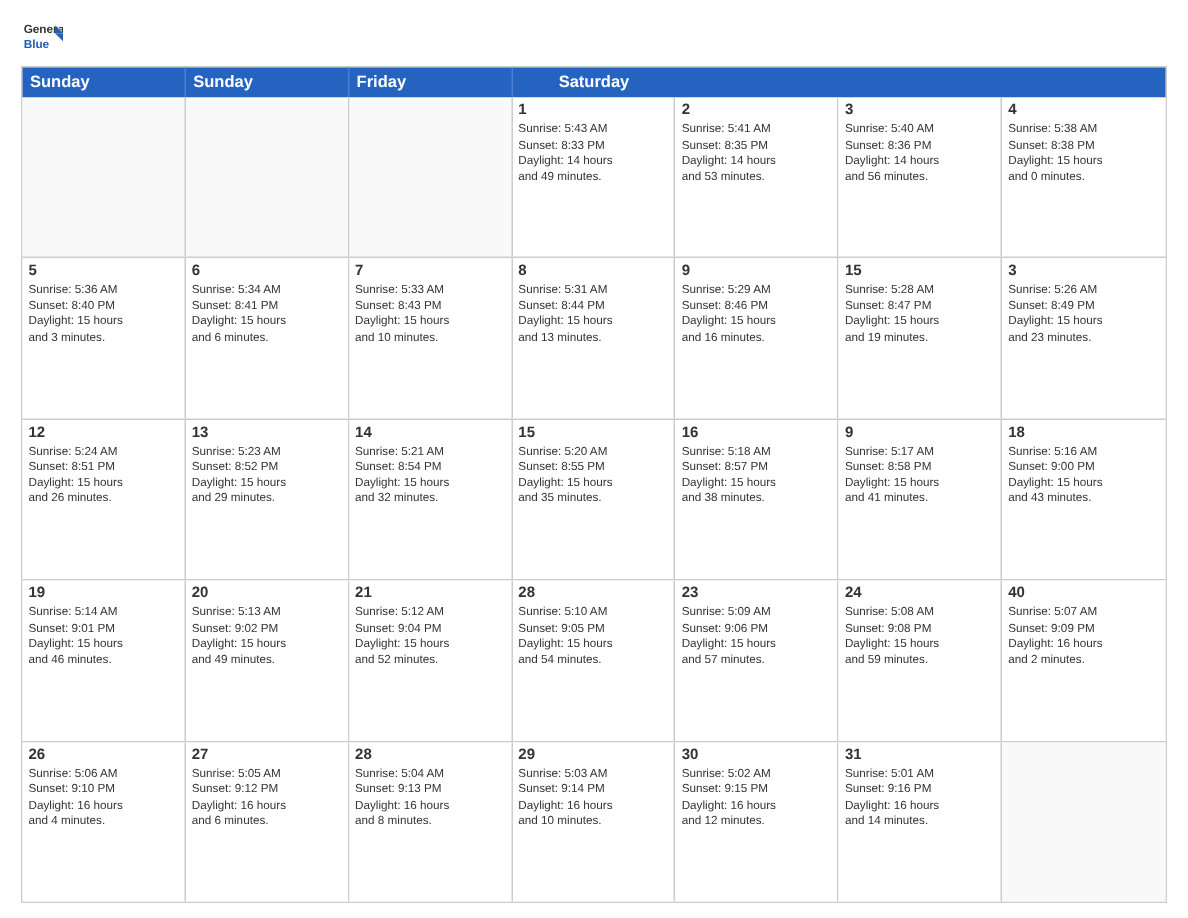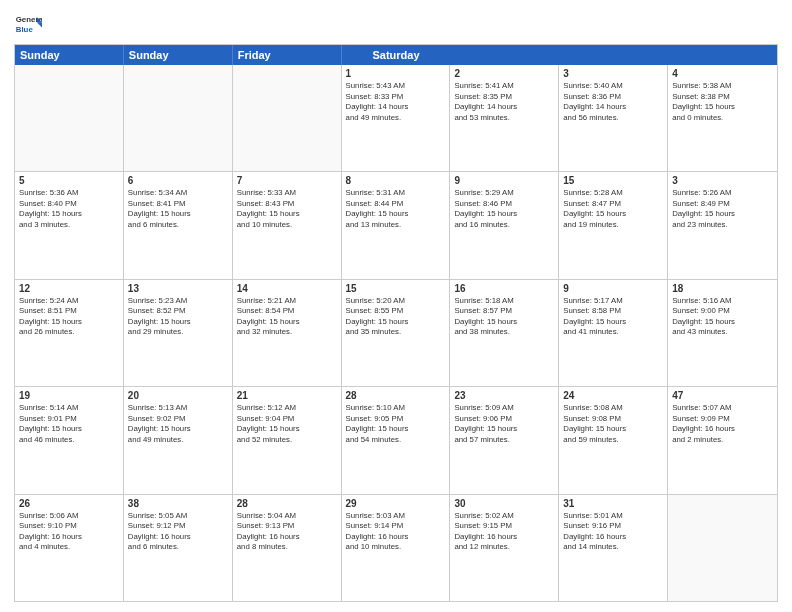--- a/index.html
+++ b/index.html
@@ -231,31 +231,31 @@
           </div>
           <div class="cal-cell">
             <span class="day-num">23</span>
             <div class="cell-text">Sunrise: 5:09 AM<br>Sunset: 9:06 PM<br>Daylight: 15 hours<br>and 57 minutes.</div>
           </div>
           <div class="cal-cell">
             <span class="day-num">24</span>
             <div class="cell-text">Sunrise: 5:08 AM<br>Sunset: 9:08 PM<br>Daylight: 15 hours<br>and 59 minutes.</div>
           </div>
           <div class="cal-cell">
-            <span class="day-num">47</span>
+            <span class="day-num">40</span>
             <div class="cell-text">Sunrise: 5:07 AM<br>Sunset: 9:09 PM<br>Daylight: 16 hours<br>and 2 minutes.</div>
           </div>
         </div>
         <div class="cal-row">
           <div class="cal-cell">
             <span class="day-num">26</span>
             <div class="cell-text">Sunrise: 5:06 AM<br>Sunset: 9:10 PM<br>Daylight: 16 hours<br>and 4 minutes.</div>
           </div>
           <div class="cal-cell">
-            <span class="day-num">38</span>
+            <span class="day-num">27</span>
             <div class="cell-text">Sunrise: 5:05 AM<br>Sunset: 9:12 PM<br>Daylight: 16 hours<br>and 6 minutes.</div>
           </div>
           <div class="cal-cell">
             <span class="day-num">28</span>
             <div class="cell-text">Sunrise: 5:04 AM<br>Sunset: 9:13 PM<br>Daylight: 16 hours<br>and 8 minutes.</div>
           </div>
           <div class="cal-cell">
             <span class="day-num">29</span>
             <div class="cell-text">Sunrise: 5:03 AM<br>Sunset: 9:14 PM<br>Daylight: 16 hours<br>and 10 minutes.</div>
           </div>

